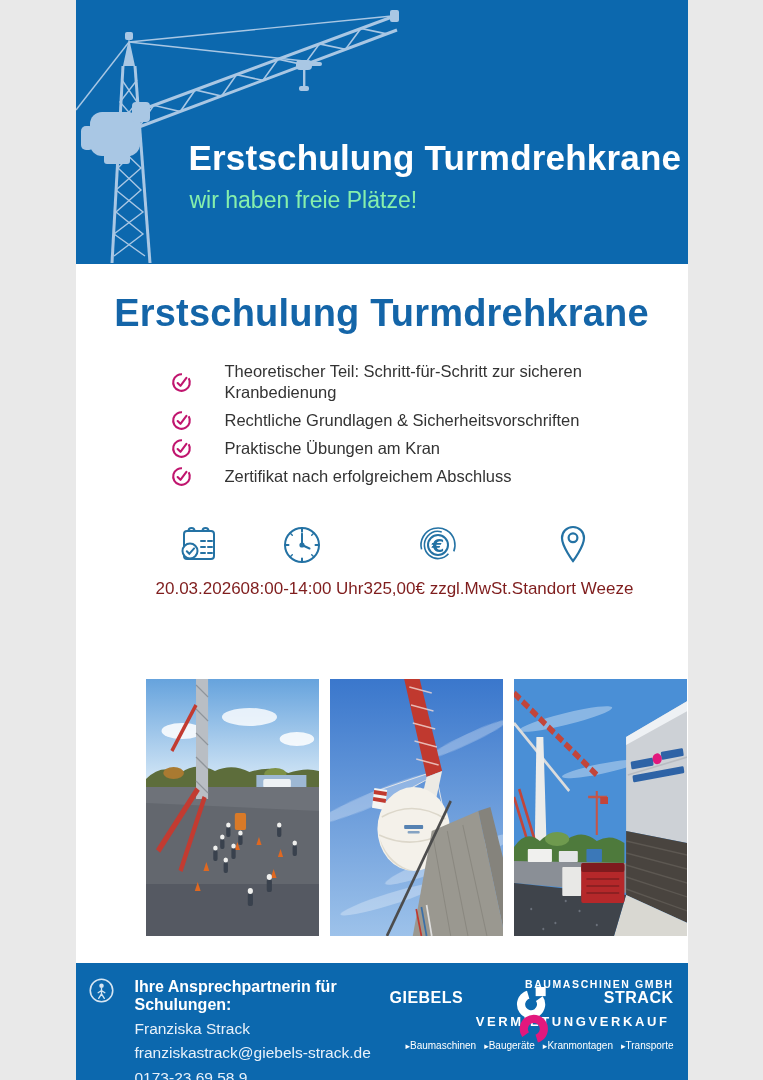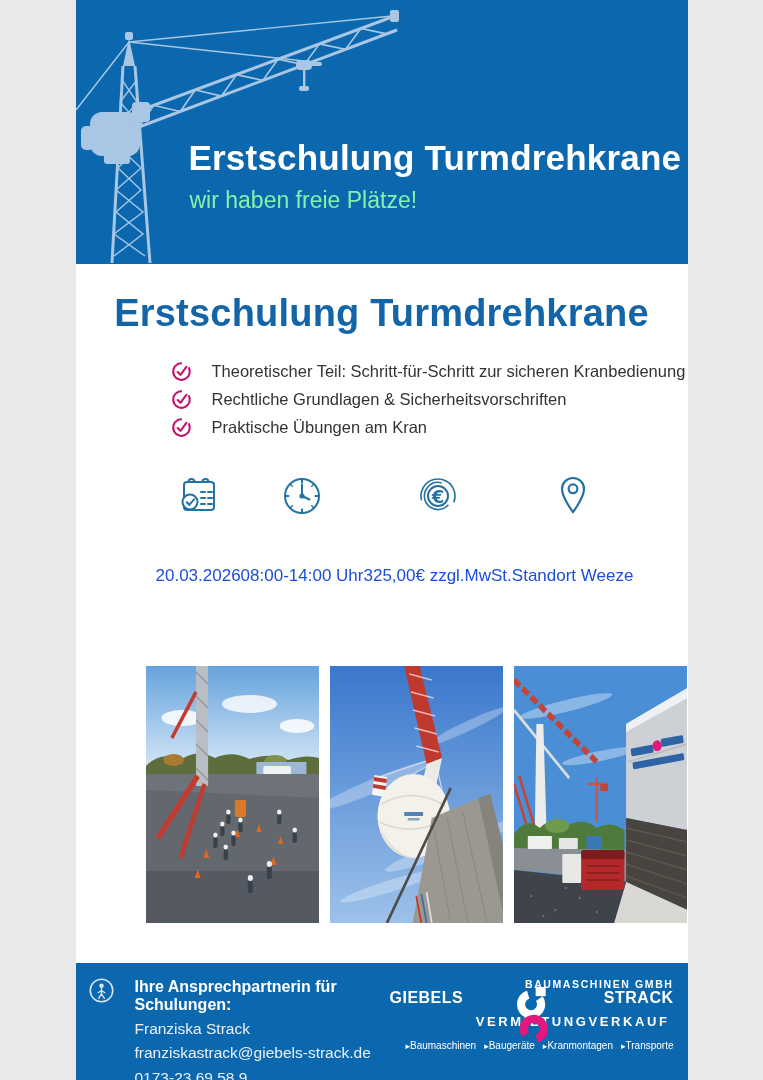--- a/index.html
+++ b/index.html
@@ -9,27 +9,27 @@
   }
   
   .hero{position:relative;width:100%;height:264px;background:#0c68ae;overflow:hidden;}
   .hero-crane{position:absolute;top:0;left:0;}
   .hero-text{position:absolute;left:113px;top:138px;}
   .hero-title{margin:0;color:#ffffff;font-size:35px;font-weight:700;letter-spacing:.2px;}
   .hero-subtitle{margin:9px 0 0 1px;color:#86efac;font-size:23px;font-weight:400;}
   
   .main-heading{margin:28px 0 0 0;text-align:center;color:#1465a8;font-size:38px;font-weight:700;letter-spacing:.2px;}
   .checklist{list-style:none;margin:26px 0 0 95px;padding:0;}
-  .checklist li{display:flex;align-items:center;gap:20px;margin-bottom:7px;}
+  .checklist li{display:flex;align-items:center;gap:33px;margin-bottom:7px;}
   .checklist .check-icon{flex:0 0 21px;height:21px;}
   .checklist .item-text{font-size:16.5px;color:#333333;line-height:21px;}
   .info-row{display:flex;justify-content:space-between;margin:34px 72px 0 80px;}
   .info-cell{display:flex;flex-direction:column;align-items:center;gap:10px;}
   .info-cell .info-icon{width:48px;height:48px;}
-  .info-label{font-size:17px;color:#1d4ed8;white-space:nowrap;margin-top:36px;}
+  .info-label{font-size:17px;color:#7f1d1d;white-space:nowrap;}
   
   .photos{display:flex;gap:11px;margin:80px 0 0 70px;}
   .photo{width:201px;height:257px;overflow:hidden;background:#9cc;}
   .photo svg{display:block;width:100%;height:100%;}
   
   .footer{
     position:absolute;left:0;bottom:0;width:100%;height:117px;background:#0c68ae;
     display:flex;justify-content:space-between;align-items:flex-start;box-sizing:border-box;
     padding:15px 12px 0 12px;color:#ffffff;
   }
@@ -116,20 +116,29 @@
       </li>
       <li>
         <svg class="check-icon" viewBox="0 0 24 24">
           <g fill="none" stroke="#c0156e">
               <circle cx="12" cy="12" r="9.5" stroke-width="2.4" stroke-dasharray="50 10" transform="rotate(-30 12 12)"></circle>
               <path d="M7.6 12.6 L10.8 15.8 L17.6 6.8" stroke-width="2.4" stroke-linecap="round" stroke-linejoin="round"></path>
             </g>
         </svg>
         <span class="item-text">Praktische Übungen am Kran</span>
       </li>
+      <li>
+        <svg class="check-icon" viewBox="0 0 24 24">
+          <g fill="none" stroke="#c0156e">
+              <circle cx="12" cy="12" r="9.5" stroke-width="2.4" stroke-dasharray="50 10" transform="rotate(-30 12 12)"></circle>
+              <path d="M7.6 12.6 L10.8 15.8 L17.6 6.8" stroke-width="2.4" stroke-linecap="round" stroke-linejoin="round"></path>
+            </g>
+        </svg>
+        <span class="item-text">Zertifikat nach erfolgreichem Abschluss</span>
+      </li>
     </ul>
 
     <div class="info-row">
       <div class="info-cell">
         <svg class="info-icon" viewBox="0 0 48 48">
           <g fill="none" stroke="#2472a4" stroke-width="2" stroke-linecap="round">
             <rect x="10" y="10" width="30" height="28" rx="3"></rect>
             <path d="M14.5 10 a3 3 0 1 1 6 0"></path>
             <path d="M28.5 10 a3 3 0 1 1 6 0"></path>
             <path d="M27 20 h4 M34 20 h4 M27 26 h4 M34 26 h4 M27 32 h4 M34 32 h4"></path>

